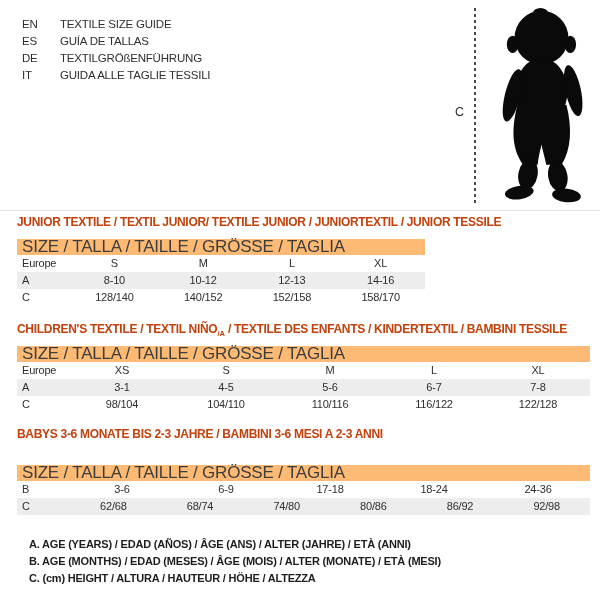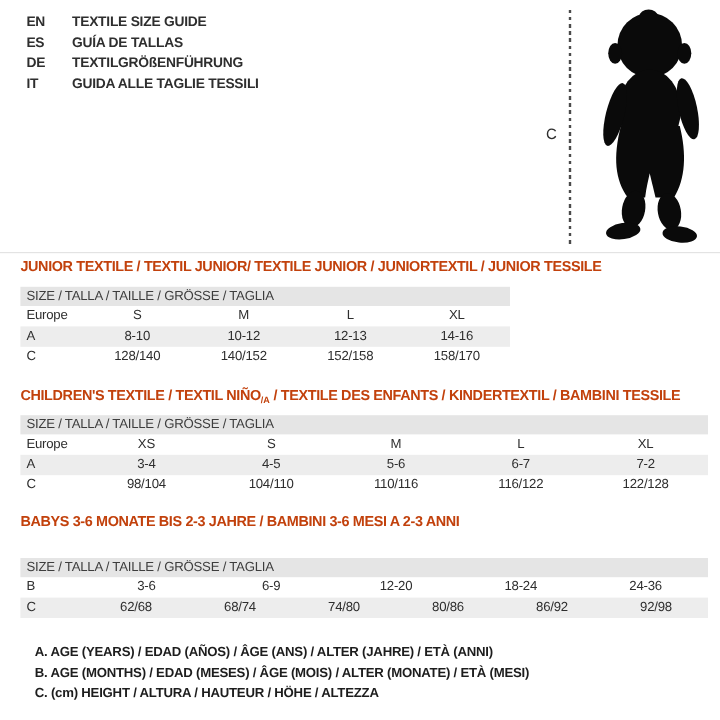--- a/index.html
+++ b/index.html
@@ -3,35 +3,35 @@
 <meta charset="utf-8">
 <style>
   * { margin:0; padding:0; box-sizing:border-box; }
   html,body { background:#ffffff; }
   .canvas {
     position:relative; width:600px; height:600px; background:#ffffff;
     font-family:"Liberation Sans", sans-serif; color:#2e2e2e; overflow:hidden;
   }
   
   .lang-block { position:absolute; left:22px; top:13px; }
-  .lang-row { display:flex; height:17px; align-items:flex-start;
-              font-weight:bold; font-size:11.5px; letter-spacing:-0.2px; }
+  .lang-row { display:flex; height:17px; align-items:flex-end;
+              font-weight:normal; font-size:11.5px; letter-spacing:-0.2px; }
   .lang-code { width:38px; }
   
   .measure-line { position:absolute; left:474px; top:8px; width:2px; height:197px;
     background:repeating-linear-gradient(to bottom,#4a4a4a 0px,#4a4a4a 3px,transparent 3px,transparent 6px); }
   .c-label { position:absolute; left:455px; top:105px; font-size:12.5px; color:#2e2e2e; }
   .baby-svg { position:absolute; left:481px; top:5px; width:119px; height:202px; }
   .divider { position:absolute; left:0; top:210px; width:600px; height:1px; background:#e3e3e3; }
   
   .sec-title { position:absolute; left:17px; font-weight:bold; font-size:12px;
                letter-spacing:-0.3px; color:#c2410c; white-space:nowrap; }
   .sec-title .sub { font-size:7.5px; vertical-align:-3px; letter-spacing:0; }
   .size-table { position:absolute; left:17px; }
-  .tbar { height:16px; background:#e5e5e5; color:#3d3d3d; font-size:11px;
+  .tbar { height:16px; background:#fdba74; color:#3d3d3d; font-size:17px;
           line-height:16px; padding-left:5px; letter-spacing:-0.2px; }
   .trow { display:flex; height:17px; line-height:17px; font-size:11px; letter-spacing:-0.2px; }
   .trow.alt { background:#ededed; }
   .tlbl { flex:0 0 53px; padding-left:5px; }
   .tcell { flex:1; text-align:center; }
   
   .legend-block { position:absolute; left:17px; top:536px;margin-left:12px; }
   .legend-row { height:17px; line-height:17px; font-weight:bold; font-size:11px;
                 letter-spacing:-0.2px; color:#1d1d1d; white-space:nowrap; }
 </style>
@@ -114,46 +114,46 @@
     <div class="trow">
       <span class="tlbl">Europe</span>
       <span class="tcell">XS</span>
       <span class="tcell">S</span>
       <span class="tcell">M</span>
       <span class="tcell">L</span>
       <span class="tcell">XL</span>
     </div>
     <div class="trow alt">
       <span class="tlbl">A</span>
-      <span class="tcell">3-4</span>
+      <span class="tcell">3-1</span>
       <span class="tcell">4-5</span>
       <span class="tcell">5-6</span>
       <span class="tcell">6-7</span>
-      <span class="tcell">7-2</span>
+      <span class="tcell">7-8</span>
     </div>
     <div class="trow">
       <span class="tlbl">C</span>
       <span class="tcell">98/104</span>
       <span class="tcell">104/110</span>
       <span class="tcell">110/116</span>
       <span class="tcell">116/122</span>
       <span class="tcell">122/128</span>
     </div>
   </div>
 
   <div class="sec-title" style="top:426px; line-height:16.5px;">
     <div>BABYS 3-6 MONATE BIS 2-3 JAHRE / BAMBINI 3-6 MESI A 2-3 ANNI</div>
   </div>
   <div class="size-table" style="top:465px; width:573px;">
     <div class="tbar">SIZE / TALLA / TAILLE / GRÖSSE / TAGLIA</div>
     <div class="trow">
       <span class="tlbl">B</span>
       <span class="tcell">3-6</span>
       <span class="tcell">6-9</span>
-      <span class="tcell">12-20</span>
+      <span class="tcell">17-18</span>
       <span class="tcell">18-24</span>
       <span class="tcell">24-36</span>
     </div>
     <div class="trow alt">
       <span class="tlbl">C</span>
       <span class="tcell">62/68</span>
       <span class="tcell">68/74</span>
       <span class="tcell">74/80</span>
       <span class="tcell">80/86</span>
       <span class="tcell">86/92</span>

